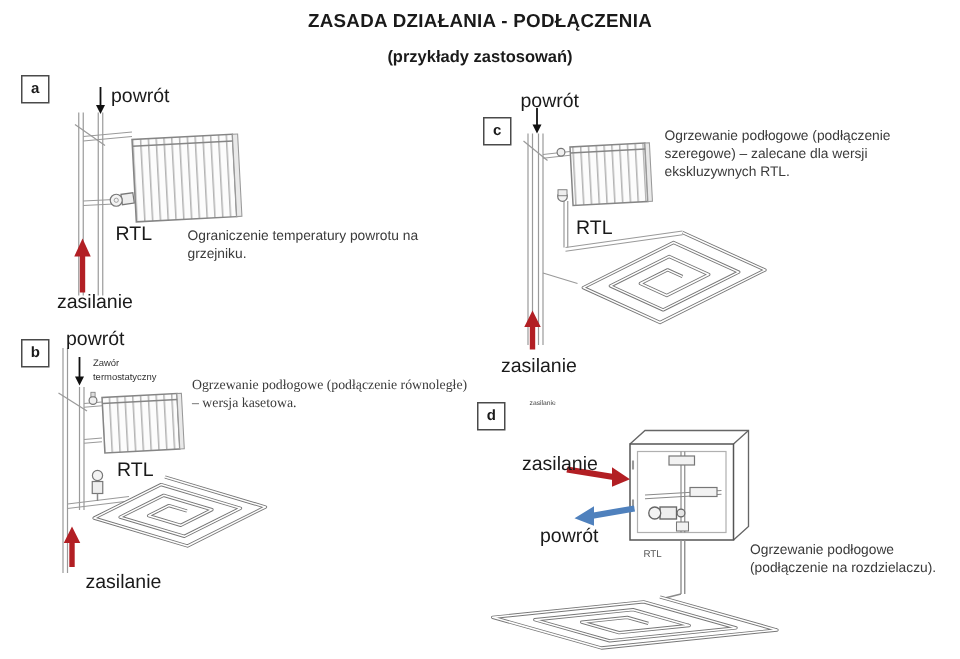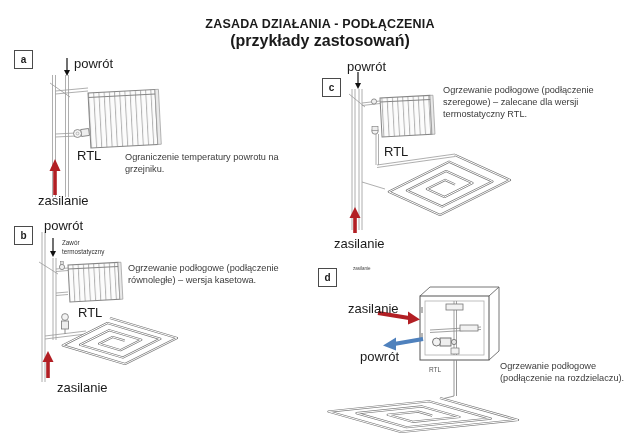--- a/index.html
+++ b/index.html
@@ -1,21 +1,21 @@
 <!DOCTYPE html>
 <html><head>
 <meta charset="utf-8">
 <style>
   html,body{margin:0;padding:0;background:#fff;}
   #page{position:relative;width:640px;height:439px;background:#fff;overflow:hidden;
         font-family:"Liberation Sans", sans-serif;color:#1a1a1a;}
   .title{position:absolute;top:7px;left:0;width:640px;text-align:center;
-         font-size:12.5px;font-weight:bold;letter-spacing:.2px;margin-top:10px;}
+         font-size:12.5px;font-weight:bold;letter-spacing:.2px;}
   .subtitle{position:absolute;top:32px;left:0;width:640px;text-align:center;
-            font-size:16px;font-weight:bold;}
+            font-size:11px;font-weight:bold;}
   .letterbox{position:absolute;width:17px;height:17px;border:1px solid #4a4a4a;
              display:flex;align-items:center;justify-content:center;
              font-size:10px;font-weight:bold;background:#fff;}
   .lbl{position:absolute;font-size:13px;color:#1a1a1a;white-space:nowrap;}
   .lbl-sm{position:absolute;font-size:6.3px;color:#333;width:60px;line-height:1.45;}
   .lbl-tiny{position:absolute;font-size:4.5px;color:#444;white-space:nowrap;}
   .desc{position:absolute;font-size:9.2px;line-height:1.3;color:#3b3b3b;}
   svg{position:absolute;overflow:visible;}
   .pipe{stroke:#9a9a9a;stroke-width:.8;fill:none;}
 </style>
@@ -111,21 +111,21 @@
     </g>
     <g>
       <line x1="12" y1="148" x2="12" y2="130" stroke="#b21f24" stroke-width="3.6"></line>
       <polygon points="6.5,132 17.5,132 12,121" fill="#b21f24"></polygon>
     </g>
   </svg>
   <div class="lbl" style="left:44px;top:218px;">powrót</div>
   <div class="lbl-sm" style="left:62px;top:238px;">Zawór termostatyczny</div>
   <div class="lbl" style="left:78px;top:305px;">RTL</div>
   <div class="lbl" style="left:57px;top:380px;">zasilanie</div>
-  <div class="desc" style="left:128px;top:263px;width:187px;">Ogrzewanie podłogowe (podłączenie równoległe) – wersja kasetowa.</div>
+  <div class="desc" style="left:128px;top:251px;width:187px;font-family:Liberation Serif, serif;">Ogrzewanie podłogowe (podłączenie równoległe) – wersja kasetowa.</div>
 
   <div class="letterbox" style="left:322px;top:78px;">c</div>
   <svg style="left:345px;top:70px;" width="165" height="175" viewBox="0 0 165 175">
     <g>
       <line x1="13" y1="2" x2="13" y2="14" stroke="#111" stroke-width="1.2"></line>
       <polygon points="10,13 16,13 13,19" fill="#111"></polygon>
     </g>
     <g>
       <line class="pipe" x1="7" y1="19" x2="7" y2="160"></line>
       <line class="pipe" x1="10" y1="19" x2="10" y2="160"></line>
@@ -159,21 +159,21 @@
       </g>
     </g>
     <g>
       <line x1="10" y1="163" x2="10" y2="146" stroke="#b21f24" stroke-width="3.6"></line>
       <polygon points="4.5,148 15.5,148 10,137" fill="#b21f24"></polygon>
     </g>
   </svg>
   <div class="lbl" style="left:347px;top:59px;">powrót</div>
   <div class="lbl" style="left:384px;top:144px;">RTL</div>
   <div class="lbl" style="left:334px;top:236px;">zasilanie</div>
-  <div class="desc" style="left:443px;top:85px;width:190px;">Ogrzewanie podłogowe (podłączenie szeregowe) – zalecane dla wersji termostatyczny RTL.</div>
+  <div class="desc" style="left:443px;top:85px;width:190px;">Ogrzewanie podłogowe (podłączenie szeregowe) – zalecane dla wersji ekskluzywnych RTL.</div>
 
   <div class="letterbox" style="left:318px;top:268px;">d</div>
   <svg style="left:313px;top:285px;" width="217" height="154" viewBox="0 0 217 154">
     <g>
       <polyline points="107,11 117,2 186,2 186,66 176,75" fill="#fff" stroke="#666" stroke-width="0.9"></polyline>
       <line x1="176" y1="11" x2="186" y2="2" stroke="#666" stroke-width="0.9"></line>
       <rect x="107" y="11" width="69" height="64" fill="#fff" stroke="#555" stroke-width="1"></rect>
       <rect x="112" y="16" width="59" height="54" fill="none" stroke="#b0b0b0" stroke-width="0.8"></rect>
       <line x1="141" y1="16" x2="141" y2="70" stroke="#8a8a8a" stroke-width="0.8"></line>
       <line x1="143.5" y1="16" x2="143.5" y2="70" stroke="#8a8a8a" stroke-width="0.8"></line>

